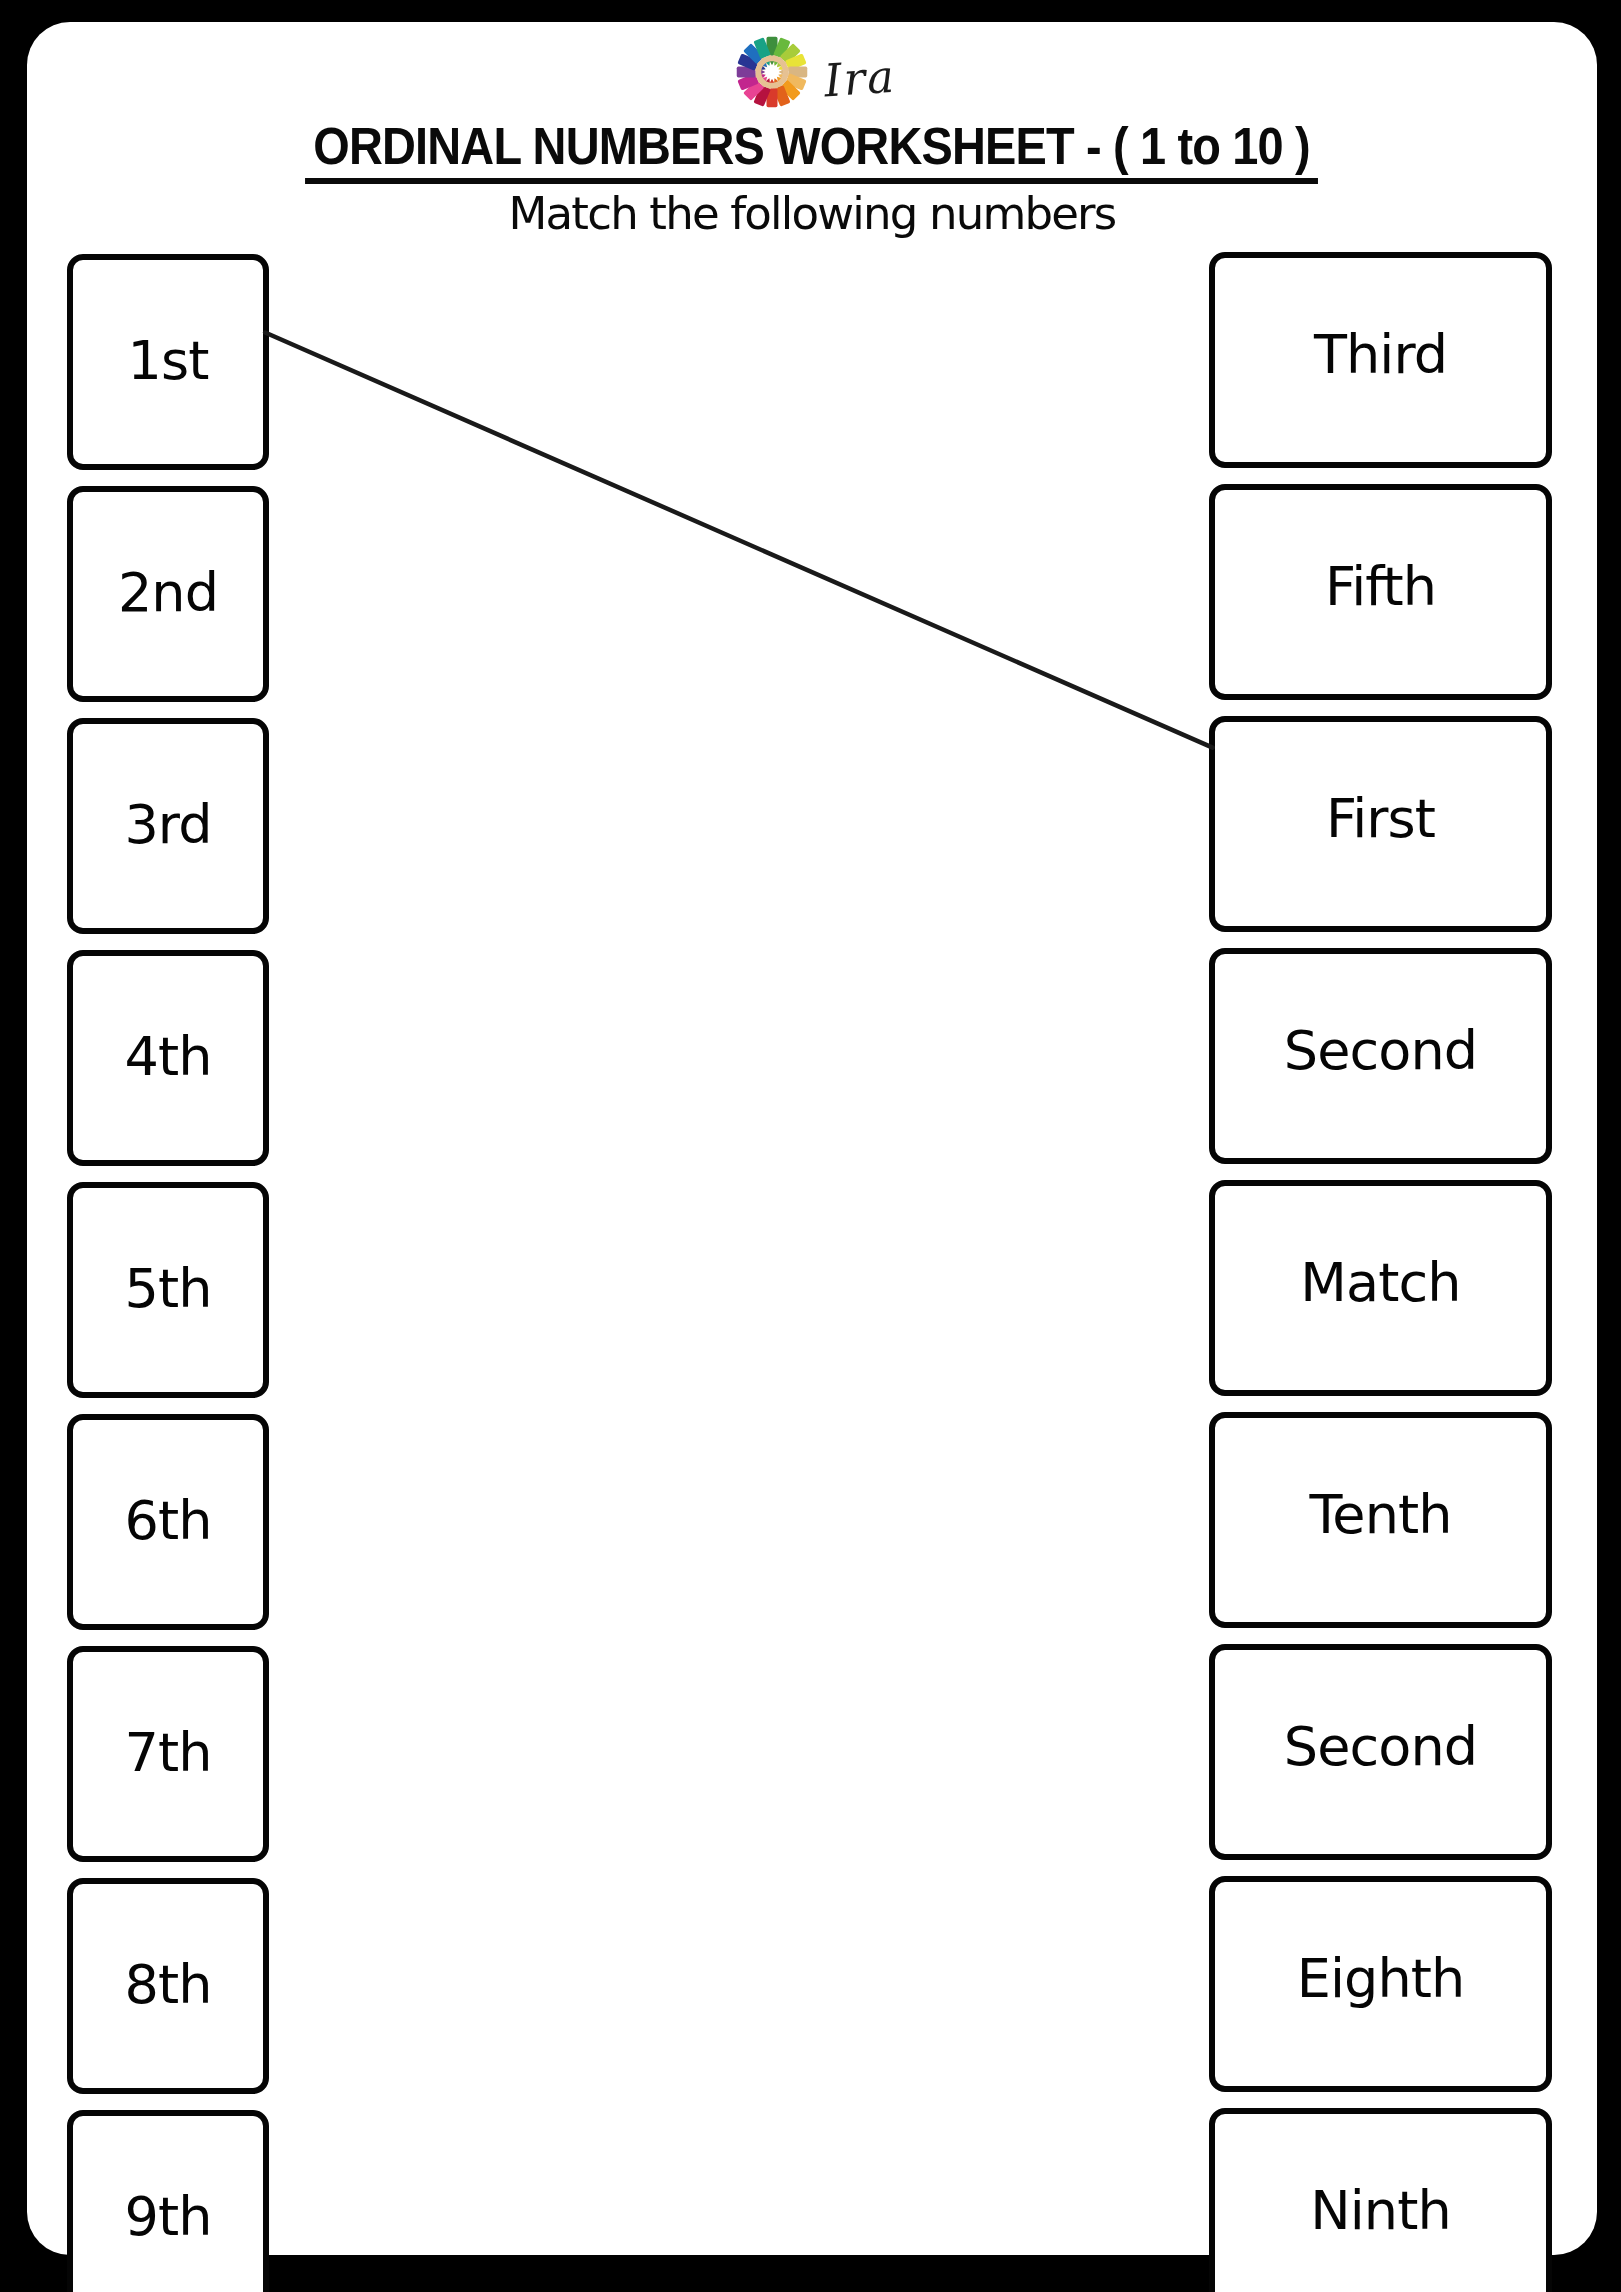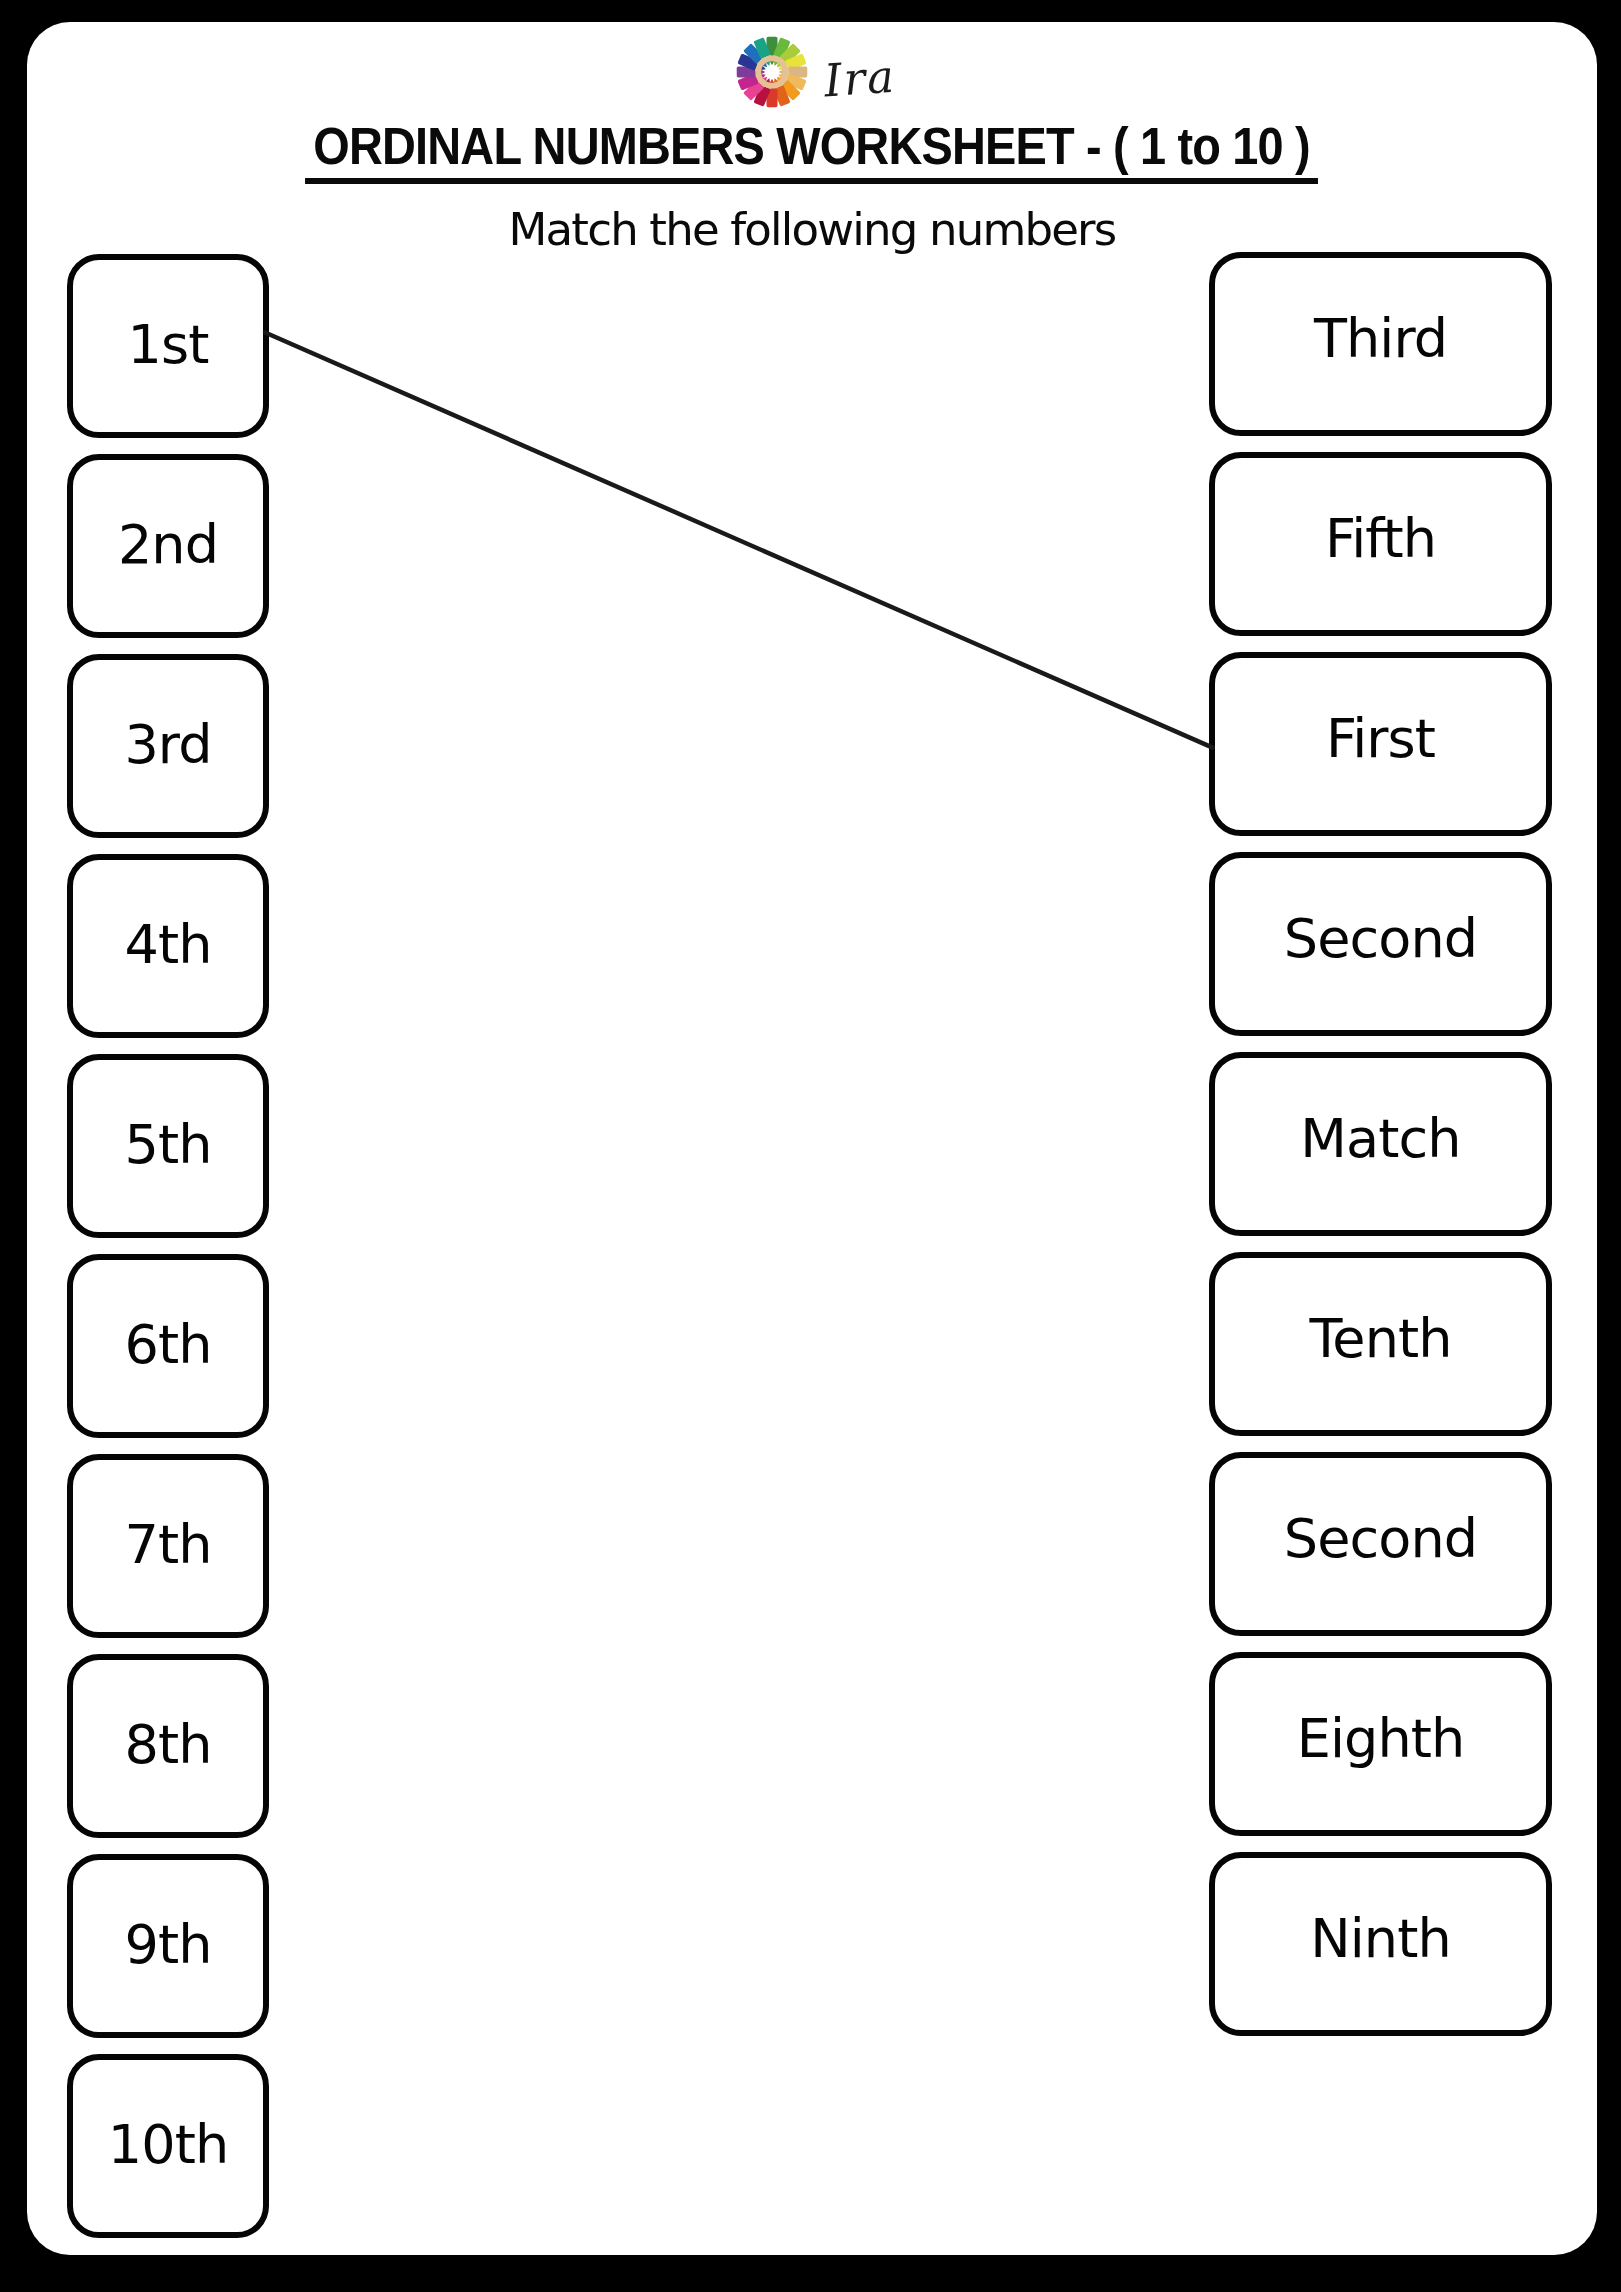--- a/index.html
+++ b/index.html
@@ -39,38 +39,38 @@
     font-weight: 700;
     line-height: 1.0;
     letter-spacing: -0.9px;
     color: #0a0a0a;
     padding: 0 9px 6.3px 9px;
     border-bottom: 6.3px solid #0a0a0a;
     transform: scaleX(0.92);
     white-space: nowrap;
   }
   .subtitle {
-    margin-top: 19px;
+    margin-top: 3px;
     font-family: "DejaVu Sans", sans-serif;
     font-size: 45px;
     letter-spacing: -1.8px;
     color: #0a0a0a;
   }
   .col {
     position: absolute;
     display: flex; flex-direction: column; gap: 16px;
   }
   .col-left  { top: 232px; left: 40px; }
   .col-right { top: 230px; left: 1182px; }
   .box {
     box-sizing: border-box;
-    height: 184px;
+    height: 216px;
     background: #ffffff;
     border: 6.3px solid #050505;
-    border-radius: 32px;
+    border-radius: 16px;
     display: flex; align-items: center; justify-content: center;
   }
   .col-left  .box { width: 202px; }
   .col-right .box { width: 343px; }
   .box-label {
     font-family: "DejaVu Sans", sans-serif;
     font-size: 54px;
     letter-spacing: -0.9px;
     color: #050505;
   }

